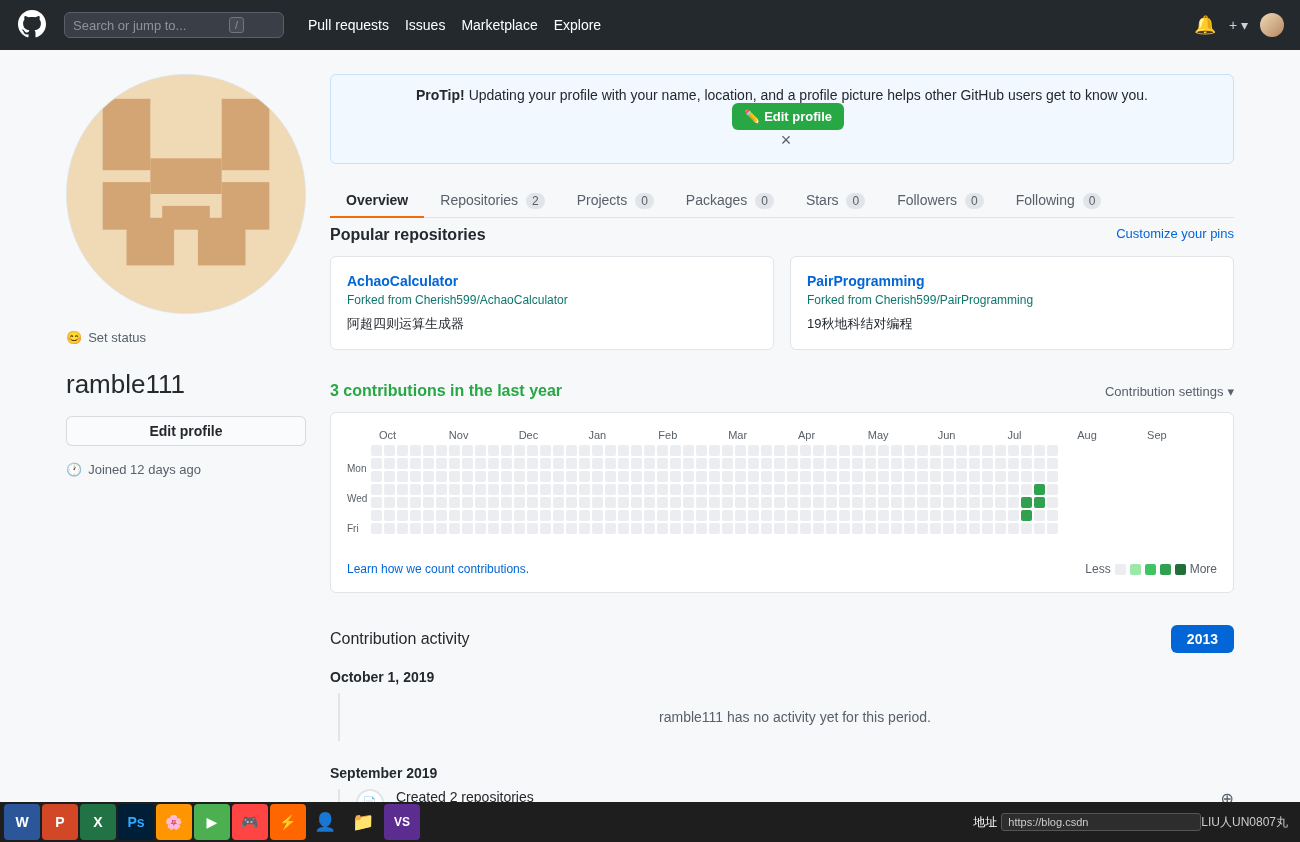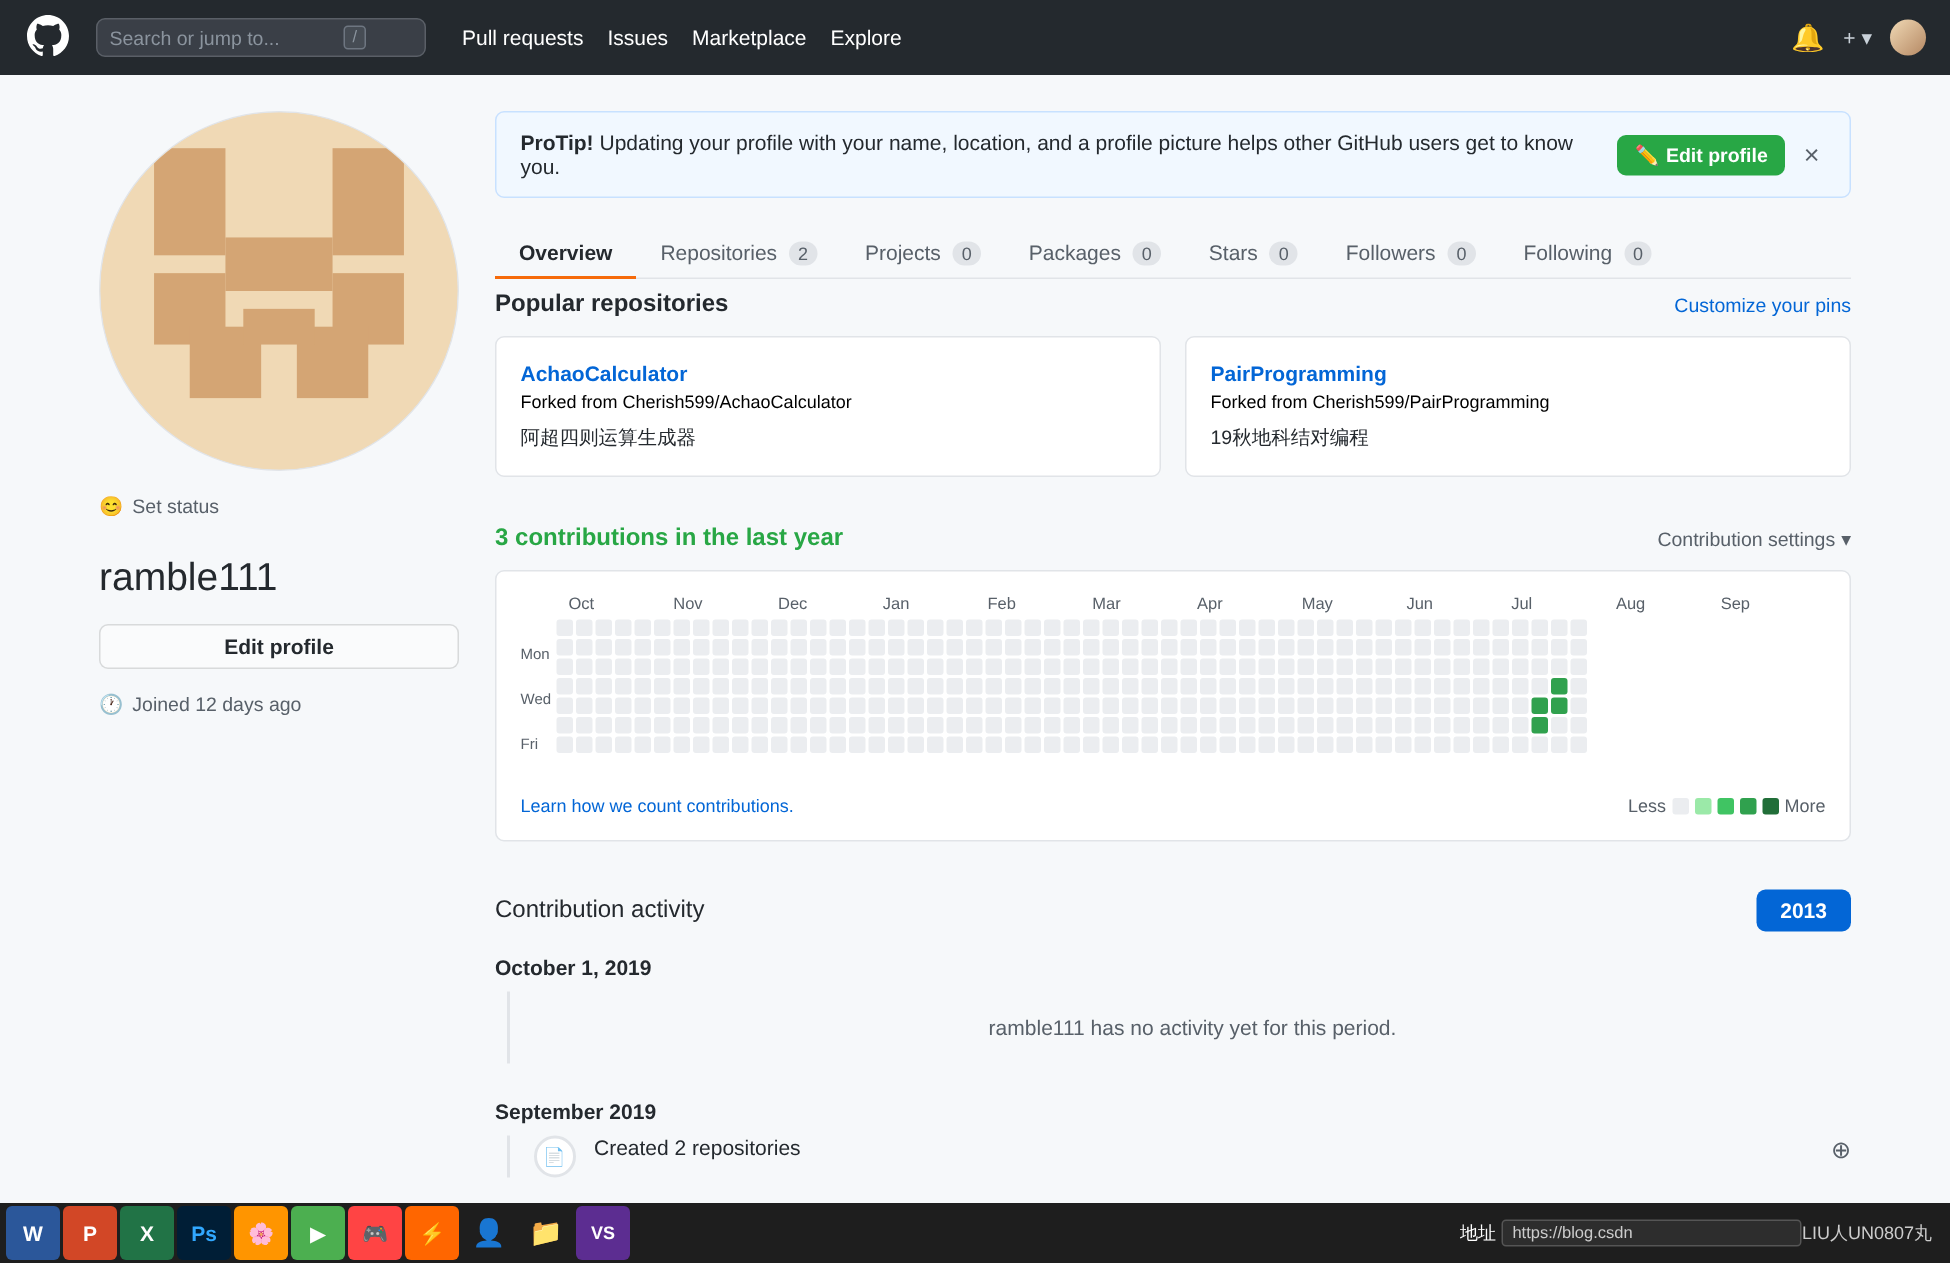--- a/index.html
+++ b/index.html
@@ -133,20 +133,21 @@
     
     .protip-banner {
       background: #f1f8ff;
       border: 1px solid #c8e1ff;
       border-radius: 6px;
       padding: 12px 16px;
       display: flex;
       align-items: center;
       justify-content: space-between;
       margin-bottom: 20px;
+      flex-direction: column;
     }
     .protip-text { font-size: 14px; color: #24292e; flex: 1; }
     .protip-text strong { color: #24292e; }
     .edit-profile-green-btn {
       background: #28a745;
       color: #fff;
       border: none;
       border-radius: 6px;
       padding: 6px 12px;
       font-size: 13px;
@@ -194,40 +195,40 @@
       border-radius: 20px;
       padding: 1px 6px;
       font-size: 12px;
       color: #586069;
       margin-left: 4px;
     }
 
     
     .section-header {
       display: flex;
-      align-items: center;
+      align-items: flex-start;
       justify-content: space-between;
       margin-bottom: 12px;
     }
     .section-title { font-size: 16px; font-weight: 600; color: #24292e; }
     .customize-pins { font-size: 13px; color: #0366d6; cursor: pointer; }
     .repos-grid {
       display: grid;
       grid-template-columns: 1fr 1fr;
       gap: 16px;
       margin-bottom: 32px;
     }
     .repo-card {
       border: 1px solid #e1e4e8;
       border-radius: 6px;
       padding: 16px;
       background: #fff;
     }
     .repo-name { font-size: 14px; font-weight: 600; color: #0366d6; margin-bottom: 4px; }
-    .repo-fork { font-size: 12px; color: #000000; margin-bottom: 8px; }
+    .repo-fork { font-size: 12px; color: #0f766e; margin-bottom: 8px; }
     .repo-desc { font-size: 13px; color: #24292e; }
 
     
     .contributions-header {
       display: flex;
       align-items: center;
       justify-content: space-between;
       margin-bottom: 12px;
     }
     .contributions-title { font-size: 16px; color: #24292e; }

